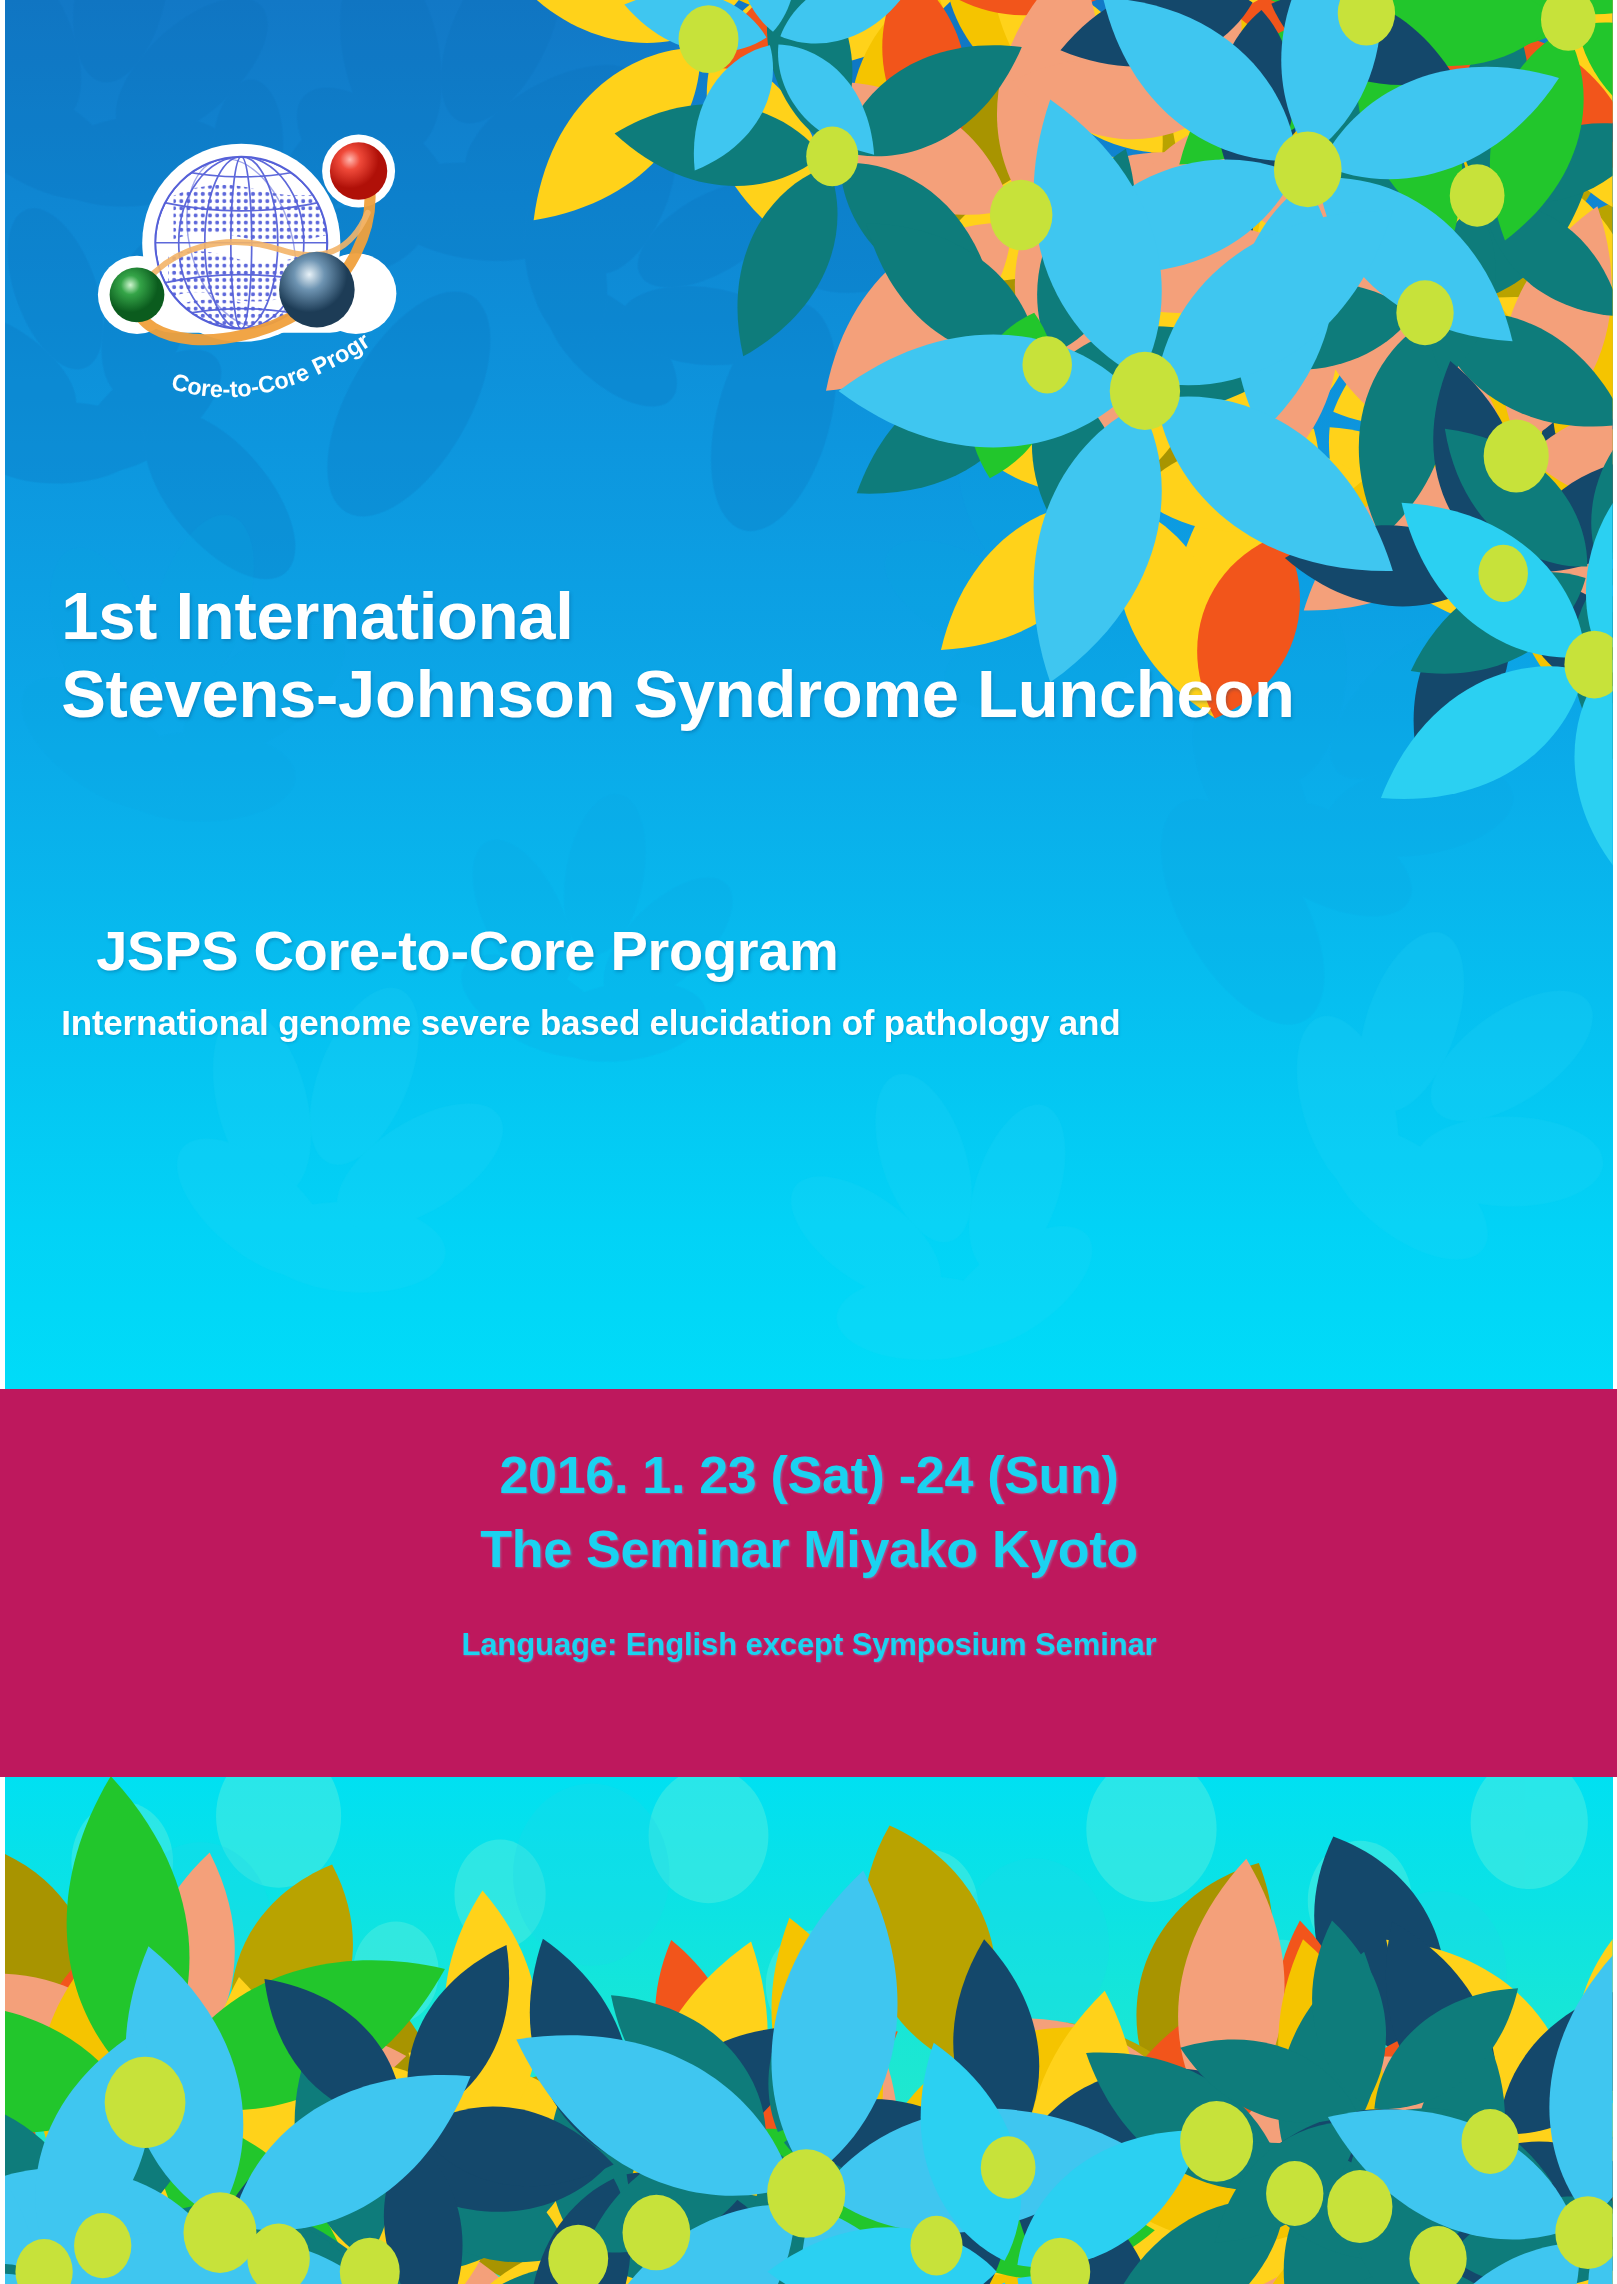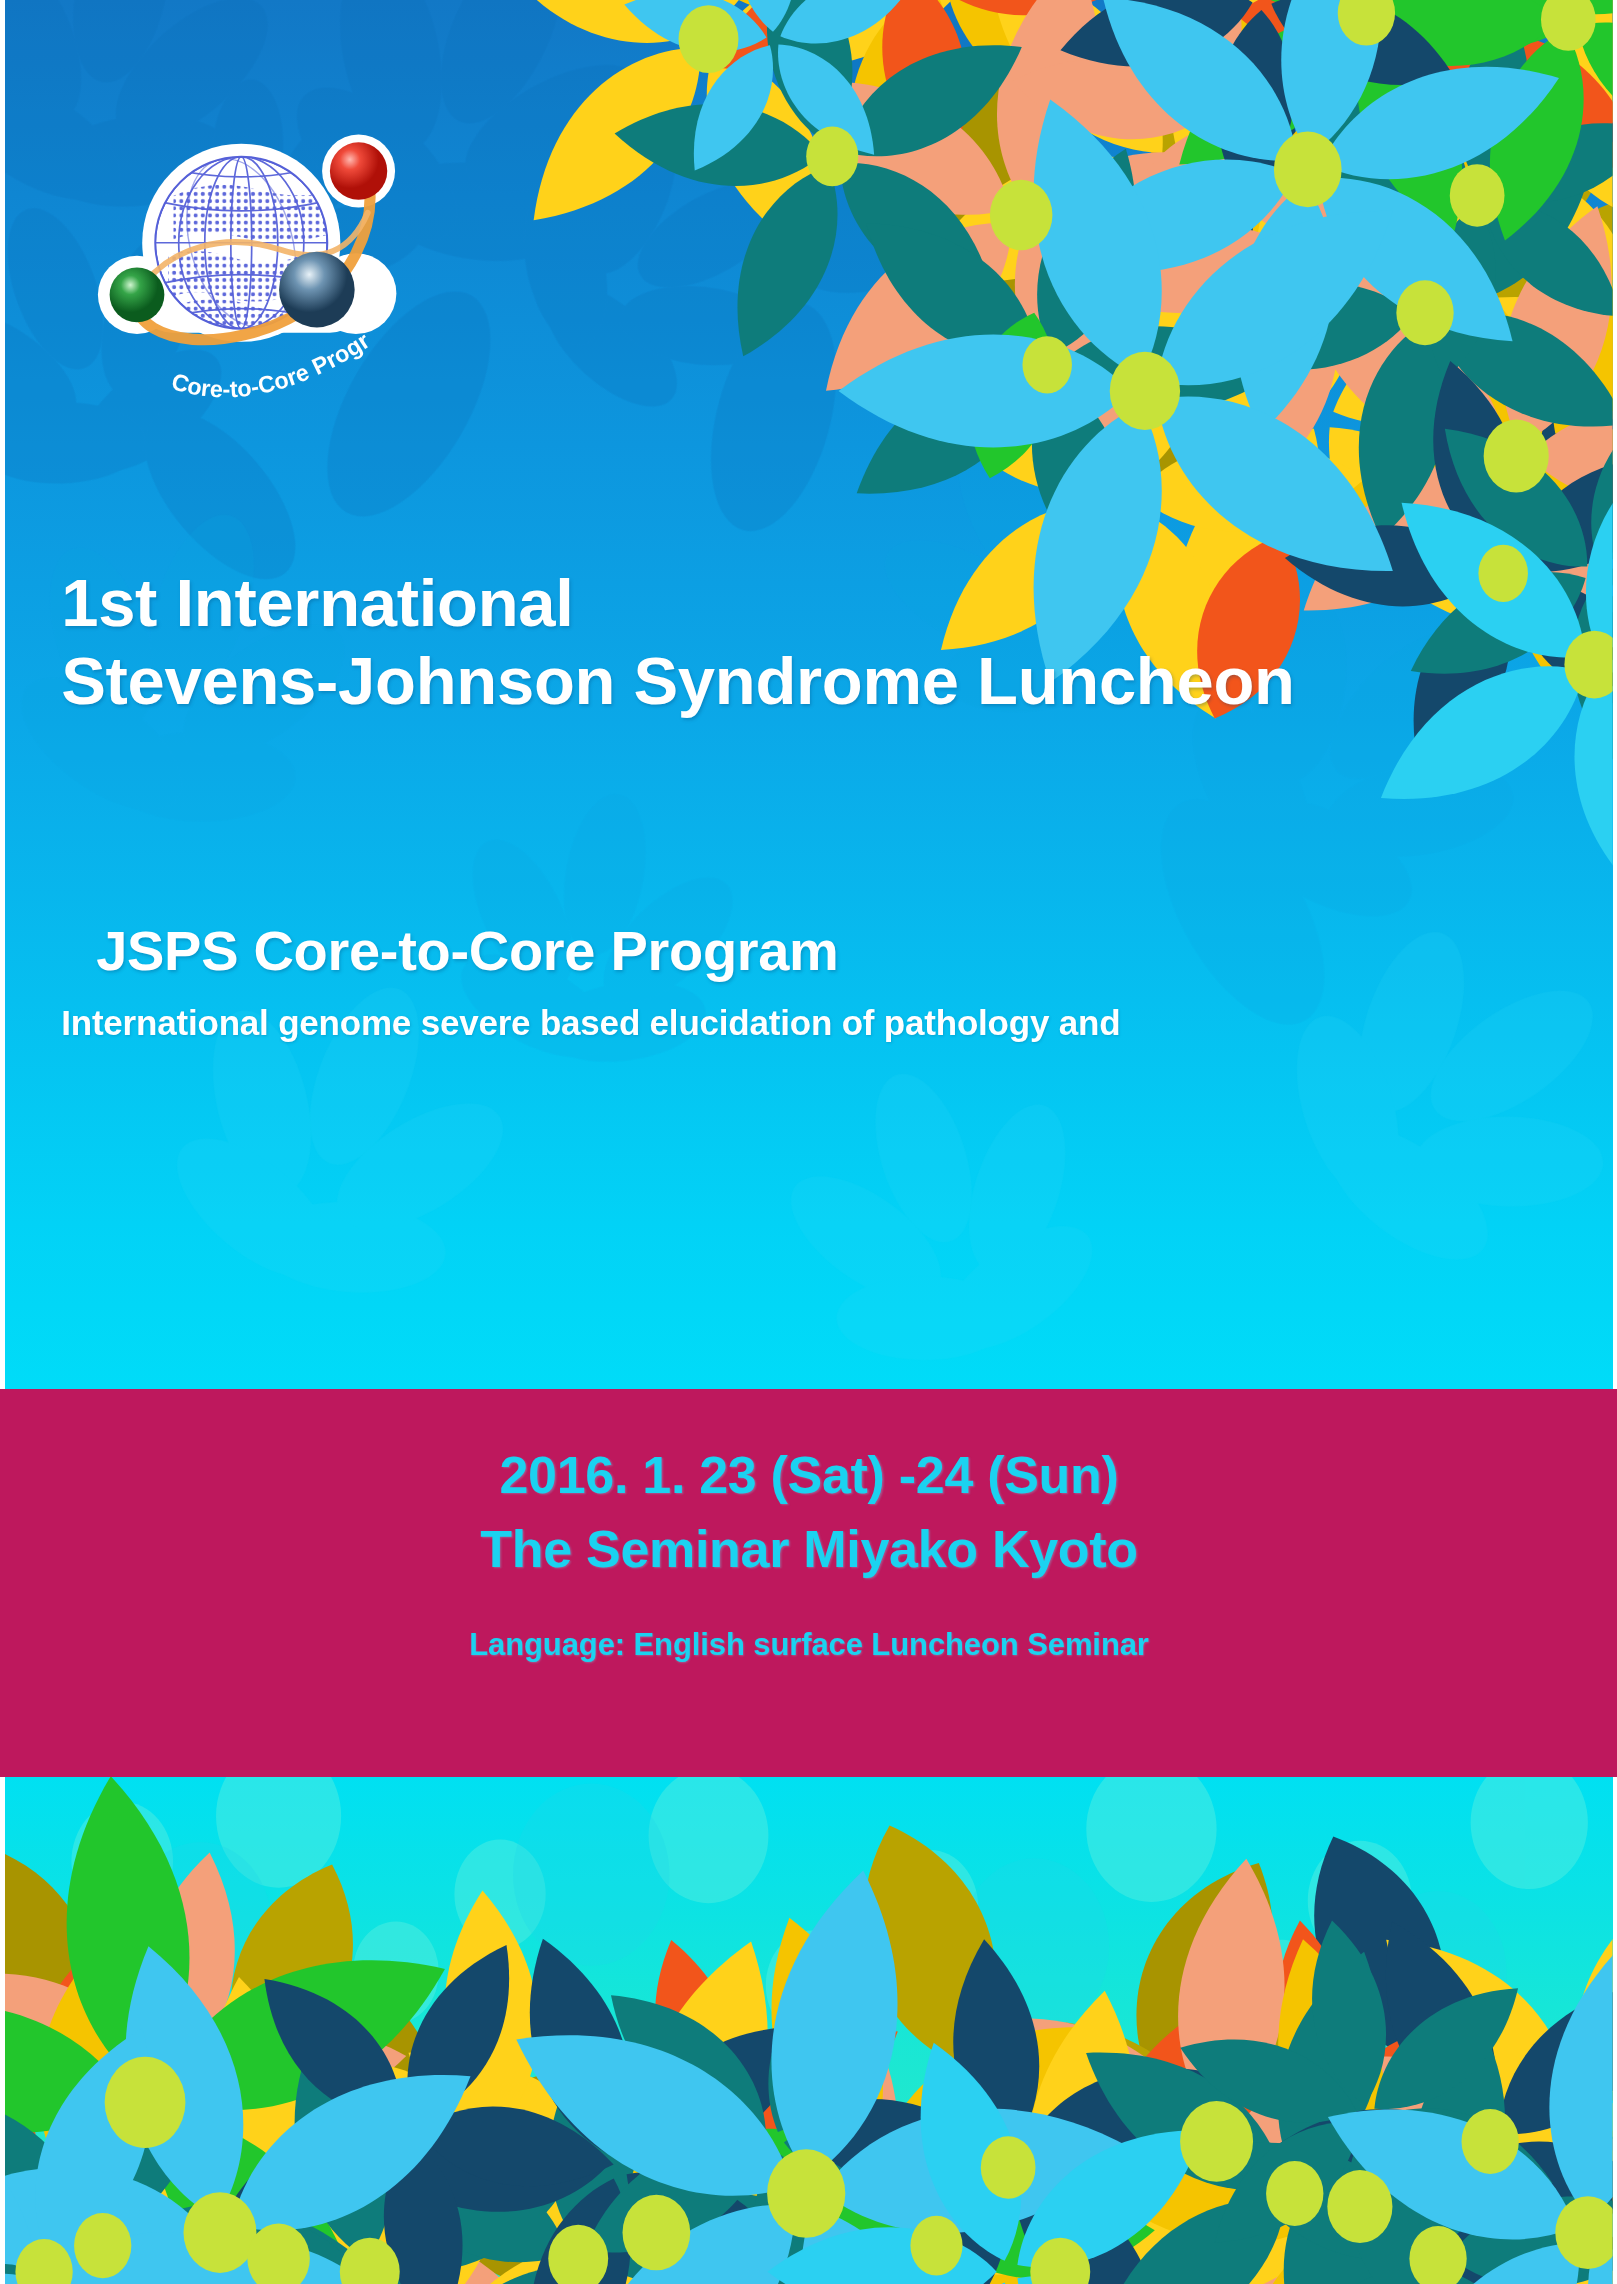--- a/index.html
+++ b/index.html
@@ -51,21 +51,21 @@
     background:linear-gradient(180deg,
         #00E0F2 0%,
         #0AE2E6 22%,
         #16E6D8 45%,
         #22E8CC 70%,
         #2BEAC4 100%);
     overflow:hidden;
   }
 
   
-  .title-block { position:absolute; left:56px; top:564px; width:1517px; }
+  .title-block { position:absolute; left:56px; top:577px; width:1517px; }
   .title-line {
     color:#FFFFFF;
     font-size:67px;
     font-weight:bold;
     line-height:1.16;
     letter-spacing:-0.3px;
     white-space:nowrap;
     text-shadow:1.3px 2px 3.3px rgba(0,60,110,.28);
   }
 
@@ -363,21 +363,21 @@
     <div class="prog-block">
       <div class="prog-title">JSPS Core-to-Core Program</div>
       <div class="prog-sub">International genome severe based elucidation of pathology and</div>
     </div>
 
   </div>
 
   <div id="white-band">
     <div class="date-line">2016. 1. 23 (Sat) -24 (Sun)</div>
     <div class="venue-line">The Seminar Miyako Kyoto</div>
-    <div class="lang-line">Language: English surface Luncheon Seminar</div>
+    <div class="lang-line">Language: English except Symposium Seminar</div>
   </div>
 
   <div id="bottom-panel">
 
     <div class="flowers">
       <svg viewBox="0 0 2468 779" preserveAspectRatio="none">
         <g fill="#5CEFE0" opacity="0.45">
           <ellipse cx="180" cy="130" rx="78" ry="92"></ellipse>
           <ellipse cx="420" cy="60" rx="96" ry="110"></ellipse>
           <ellipse cx="760" cy="180" rx="70" ry="84"></ellipse>

